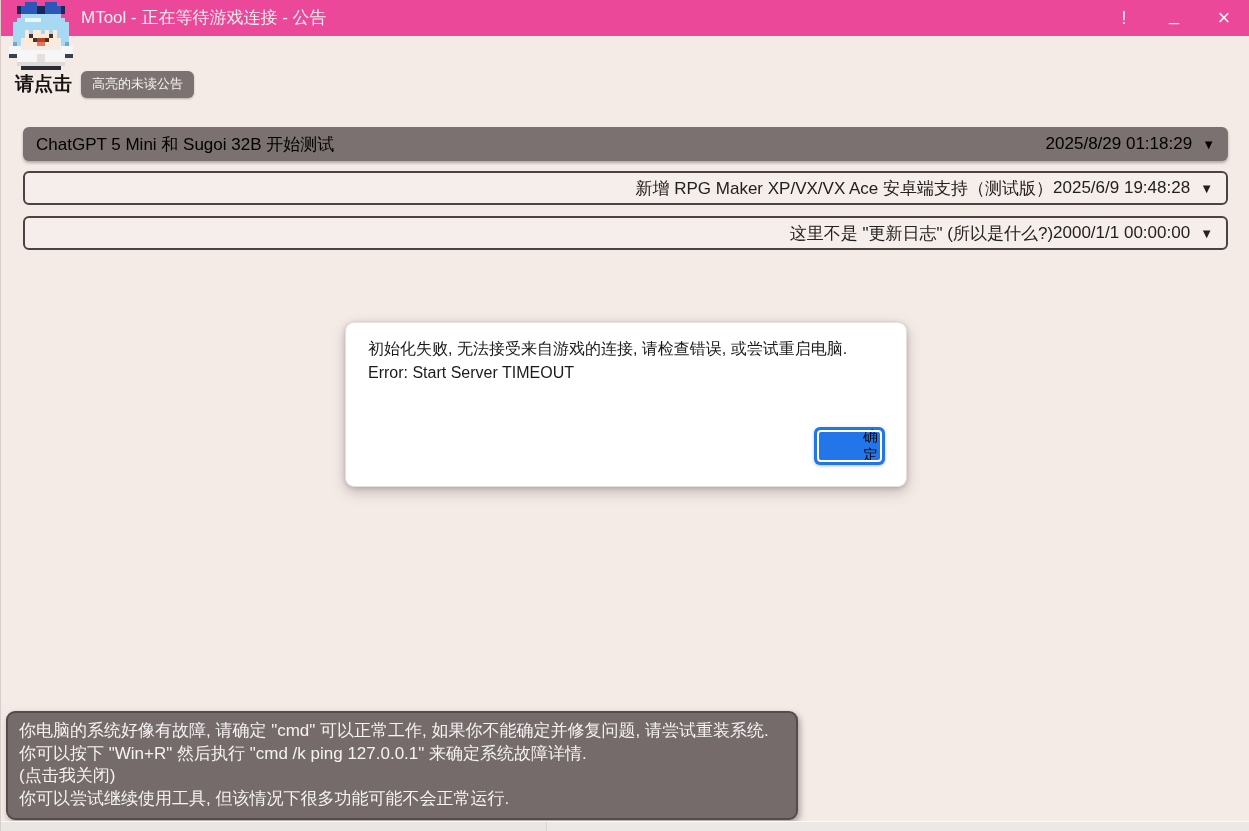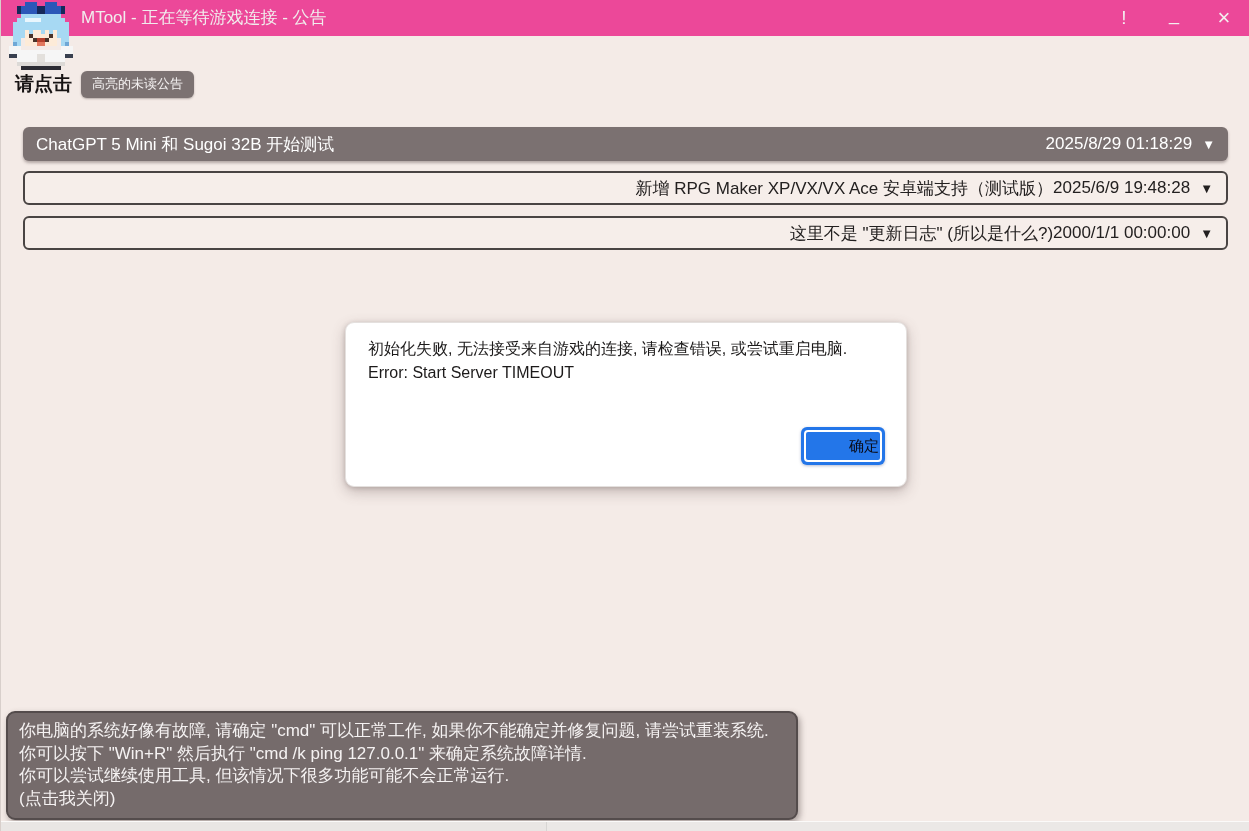--- a/index.html
+++ b/index.html
@@ -64,41 +64,41 @@
   .bar {
     position: absolute; left: 22px; width: 1205px; height: 34px;
     border-radius: 6px; font-size: 17px;
     display: flex; align-items: center;
     padding: 0 13px; cursor: pointer;
   }
   .bar .bar-title { flex: 1 1 auto; white-space: nowrap; overflow: hidden; }
   .bar .bar-date  { white-space: nowrap; margin-right: 10px; }
   .bar .bar-caret { font-size: 13px; line-height: 1; }
   .bar.unread {
-    top: 127px; background: #7b7171; color: #ffffff;
+    top: 127px; background: #7b7171; color: #000000;
     box-shadow: 0 2px 3px rgba(80,66,66,.4);
     justify-content: space-between;
   }
   .bar.read { background: #f6eeea; color: #232020; border: 2px solid #494443; text-align: right; }
   .bar.read-1 { top: 171px; }
   .bar.read-2 { top: 216px; }
 
   
   .dialog {
     position: absolute; left: 344px; top: 322px; width: 562px; height: 165px;
     background: #ffffff; border: 1px solid #e4e0de; border-radius: 9px;
     box-shadow: 0 5px 14px rgba(90,70,70,.30), 0 1px 4px rgba(90,70,70,.25);
   }
   .dialog-text {
     position: absolute; top: 14px; left: 22px; right: 22px;
     font-size: 16px; color: #1c1a1a; line-height: 24px;
   }
   .ok-button {
     position: absolute; right: 21px; bottom: 21px;
-    width: 84px; height: 38px;
+    width: 71px; height: 38px;
     background: #2376e9; border: none; border-radius: 6px;
     font-family: Liberation Mono, monospace; font-size: 15px; color: #0a0a14;
     cursor: pointer; box-shadow: 0 1px 3px rgba(40,60,120,.35); padding-left: 42px;
   }
   .ok-button::after {
     content: ""; position: absolute; inset: 3px;
     border: 2px solid #ffffff; border-radius: 4px; pointer-events: none;
   }
 
   
@@ -212,22 +212,22 @@
     <div class="dialog-text">
       <div>初始化失败, 无法接受来自游戏的连接, 请检查错误, 或尝试重启电脑.</div>
       <div>Error: Start Server TIMEOUT</div>
     </div>
     <button class="ok-button">确定</button>
   </div>
 
   <div class="tooltip-box">
     <div class="tip-line">你电脑的系统好像有故障, 请确定 "cmd" 可以正常工作, 如果你不能确定并修复问题, 请尝试重装系统.</div>
     <div class="tip-line">你可以按下 "Win+R" 然后执行 "cmd /k ping 127.0.0.1" 来确定系统故障详情.</div>
+    <div class="tip-line">(点击我关闭)</div>
     <div class="tip-line">你可以尝试继续使用工具, 但该情况下很多功能可能不会正常运行.</div>
-    <div class="tip-line">(点击我关闭)</div>
   </div>
 
   <div class="bottom-strip">
     <div class="strip-right"></div>
     <div class="strip-divider"></div>
   </div>
 
 </div>
 
 </body></html>

